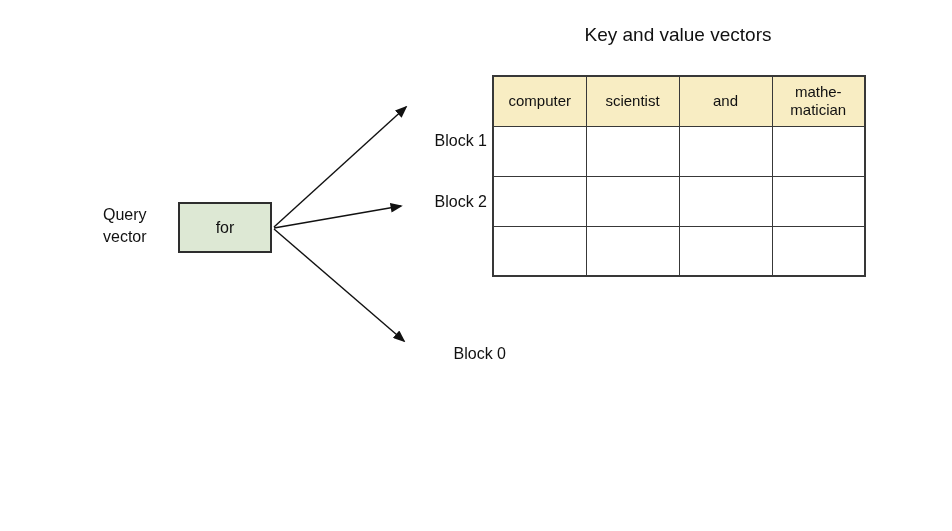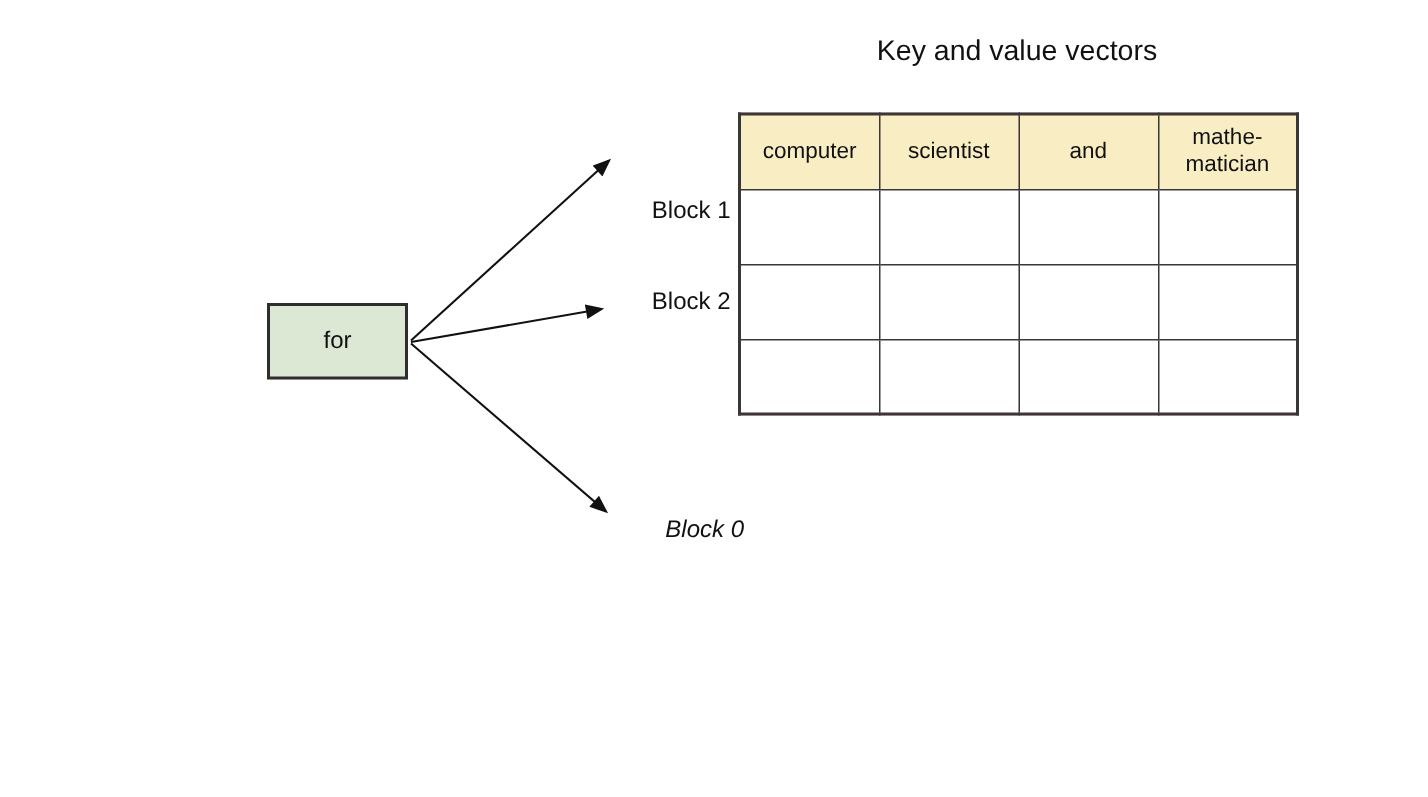--- a/index.html
+++ b/index.html
@@ -63,21 +63,21 @@
   .block-label {
     position: absolute;
     width: 110px;
     text-align: right;
     font-size: 16px;
     line-height: 20px;
     color: var(--ink);
   }
   .block-label.b1 { left: 377px; top: 91px; margin-top: 40px; }
   .block-label.b2 { left: 377px; top: 192px; text-align: right; }
-  .block-label.b0 { left: 386px; top: 344px; font-style: italic; }
+  .block-label.b0 { left: 396px; top: 344px; }
   table.kv {
     position: absolute;
     left: 492px;
     top: 75px;
     border-collapse: collapse;
     table-layout: fixed;
     width: 372px;
     border: 2px solid var(--line);
     background: #fca5a5;
   }
@@ -94,20 +94,21 @@
   }
   table.kv td.hl { background: var(--hl); }
 </style>
 </head>
 <body>
 
 <div class="canvas">
 
   <div class="title">Key and value vectors</div>
 
+  <div class="query-label">Query vector</div>
 
   <div class="query-box">
     <span>for</span>
   </div>
 
   <svg class="arrows" width="952" height="531" viewBox="0 0 952 531">
     <defs>
       <marker id="arrowhead" viewBox="0 0 10 8" refX="8.5" refY="4" markerWidth="9" markerHeight="7" orient="auto-start-reverse">
         <path d="M0,0 L10,4 L0,8 z" fill="#111111"></path>
       </marker>

